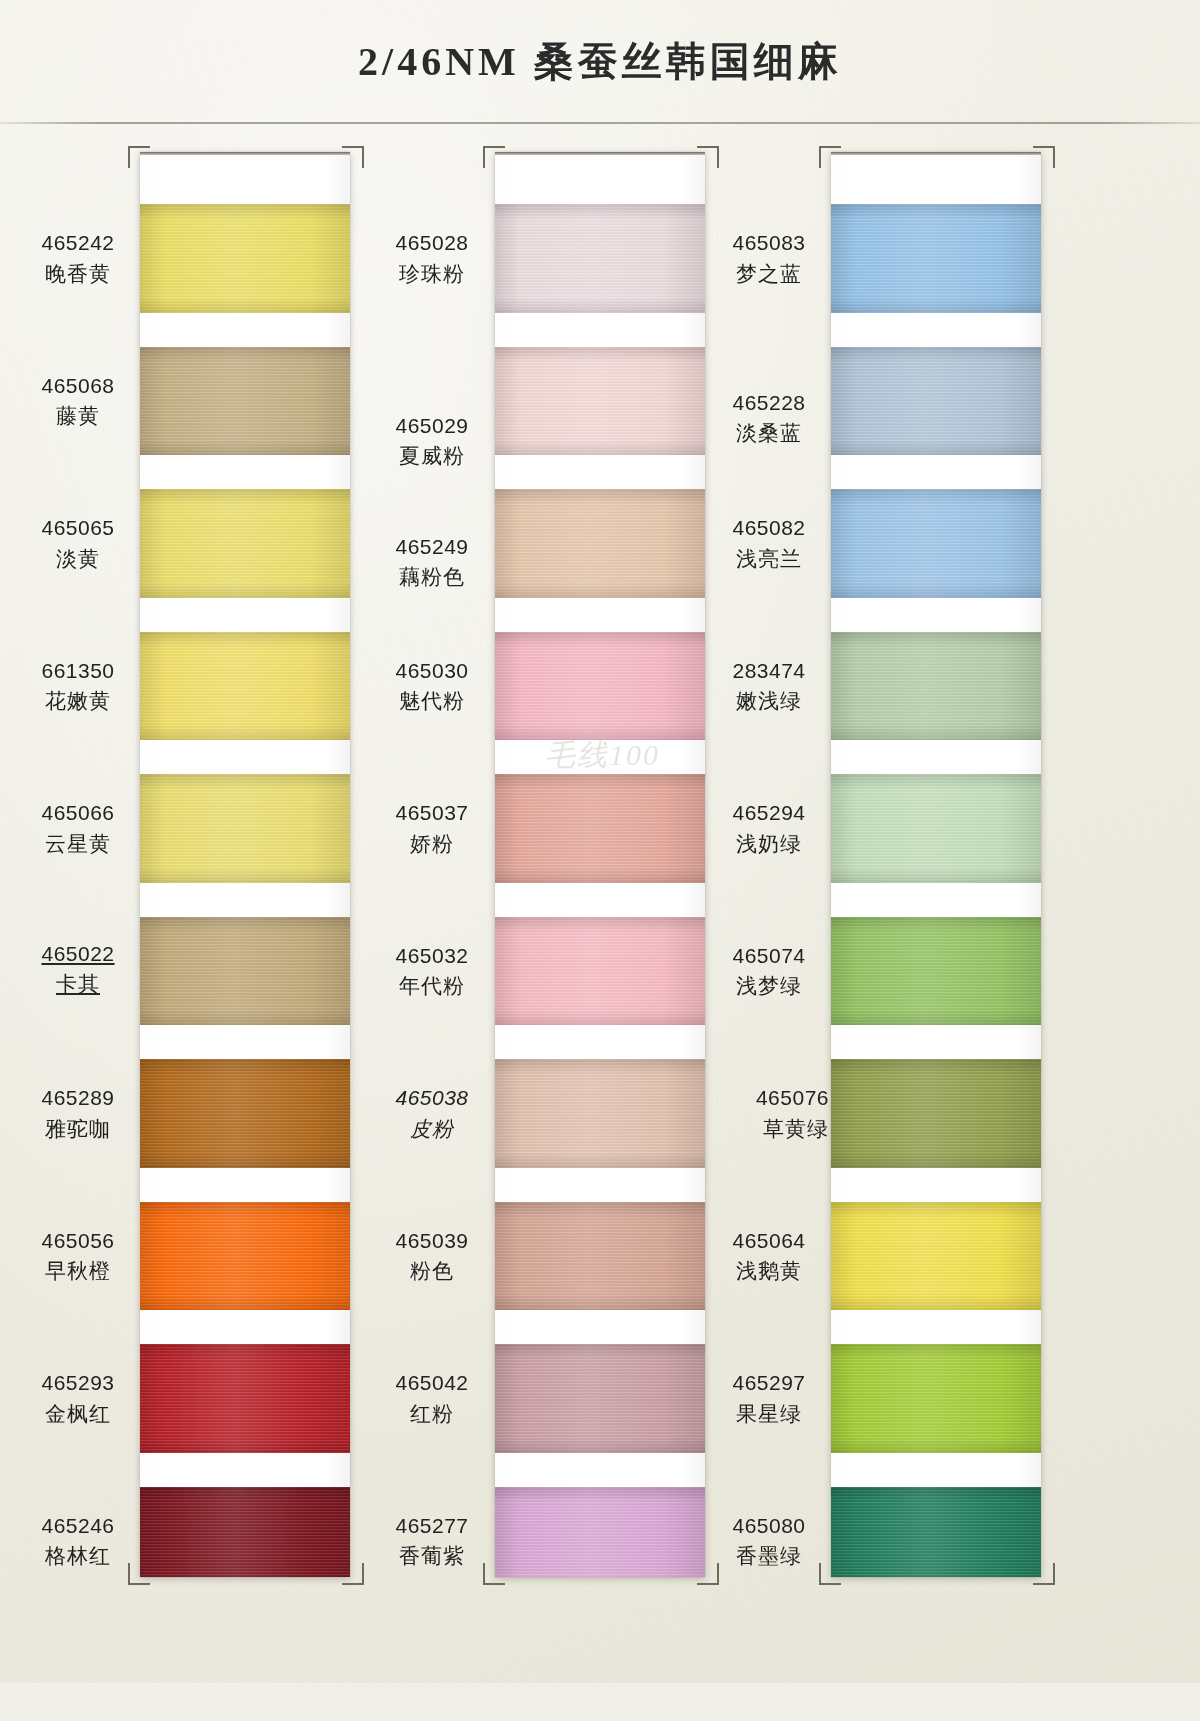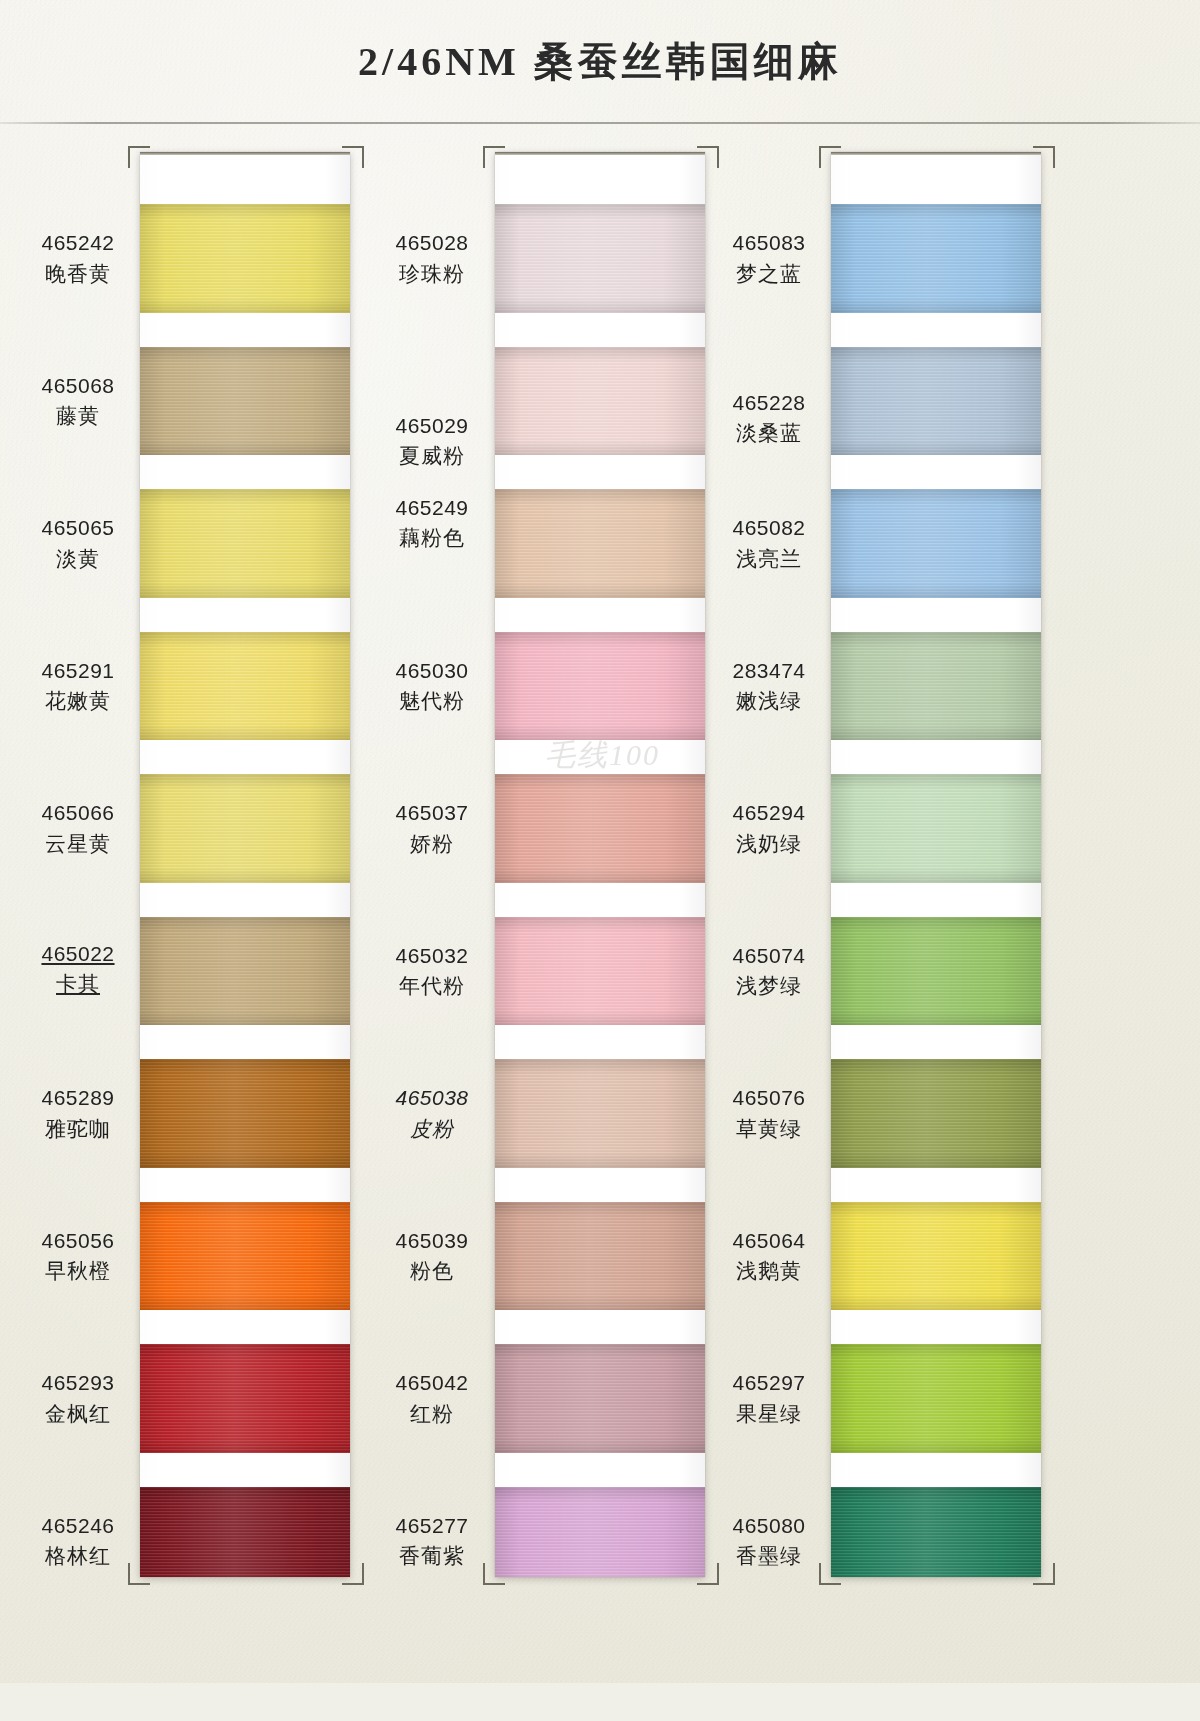--- a/index.html
+++ b/index.html
@@ -206,21 +206,21 @@
       </div>
       <div class="label" style="top: 219.75px;">
         <span class="code">465068</span>
         <span class="name">藤黄</span>
       </div>
       <div class="label" style="top: 362.25px;">
         <span class="code">465065</span>
         <span class="name">淡黄</span>
       </div>
       <div class="label" style="top: 504.75px;">
-        <span class="code">465291</span>
+        <span class="code">661350</span>
         <span class="name">花嫩黄</span>
       </div>
       <div class="label" style="top: 647.25px;">
         <span class="code">465066</span>
         <span class="name">云星黄</span>
       </div>
       <div class="label" style="top: 788px; text-decoration: underline;">
         <span class="code">465022</span>
         <span class="name">卡其</span>
       </div>
@@ -300,21 +300,21 @@
     </div>
   <div class="column" id="col-1">
       <div class="label" style="top: 77.25px;">
         <span class="code">465028</span>
         <span class="name">珍珠粉</span>
       </div>
       <div class="label" style="top: 219.75px; margin-top: 40px;">
         <span class="code">465029</span>
         <span class="name">夏威粉</span>
       </div>
-      <div class="label" style="top: 342px;">
+      <div class="label" style="top: 381px;">
         <span class="code">465249</span>
         <span class="name">藕粉色</span>
       </div>
       <div class="label" style="top: 504.75px;">
         <span class="code">465030</span>
         <span class="name">魅代粉</span>
       </div>
       <div class="label" style="top: 647.25px;">
         <span class="code">465037</span>
         <span class="name">娇粉</span>
@@ -415,21 +415,21 @@
         <span class="name">嫩浅绿</span>
       </div>
       <div class="label" style="top: 647.25px;">
         <span class="code">465294</span>
         <span class="name">浅奶绿</span>
       </div>
       <div class="label" style="top: 789.75px;">
         <span class="code">465074</span>
         <span class="name">浅梦绿</span>
       </div>
-      <div class="label" style="top: 932.25px;">
+      <div class="label" style="top: 932.25px; text-align: right;">
         <span class="code">465076</span>
         <span class="name">草黄绿</span>
       </div>
       <div class="label" style="top: 1074.75px;">
         <span class="code">465064</span>
         <span class="name">浅鹅黄</span>
       </div>
       <div class="label" style="top: 1217.25px; text-align: center;">
         <span class="code">465297</span>
         <span class="name">果星绿</span>

